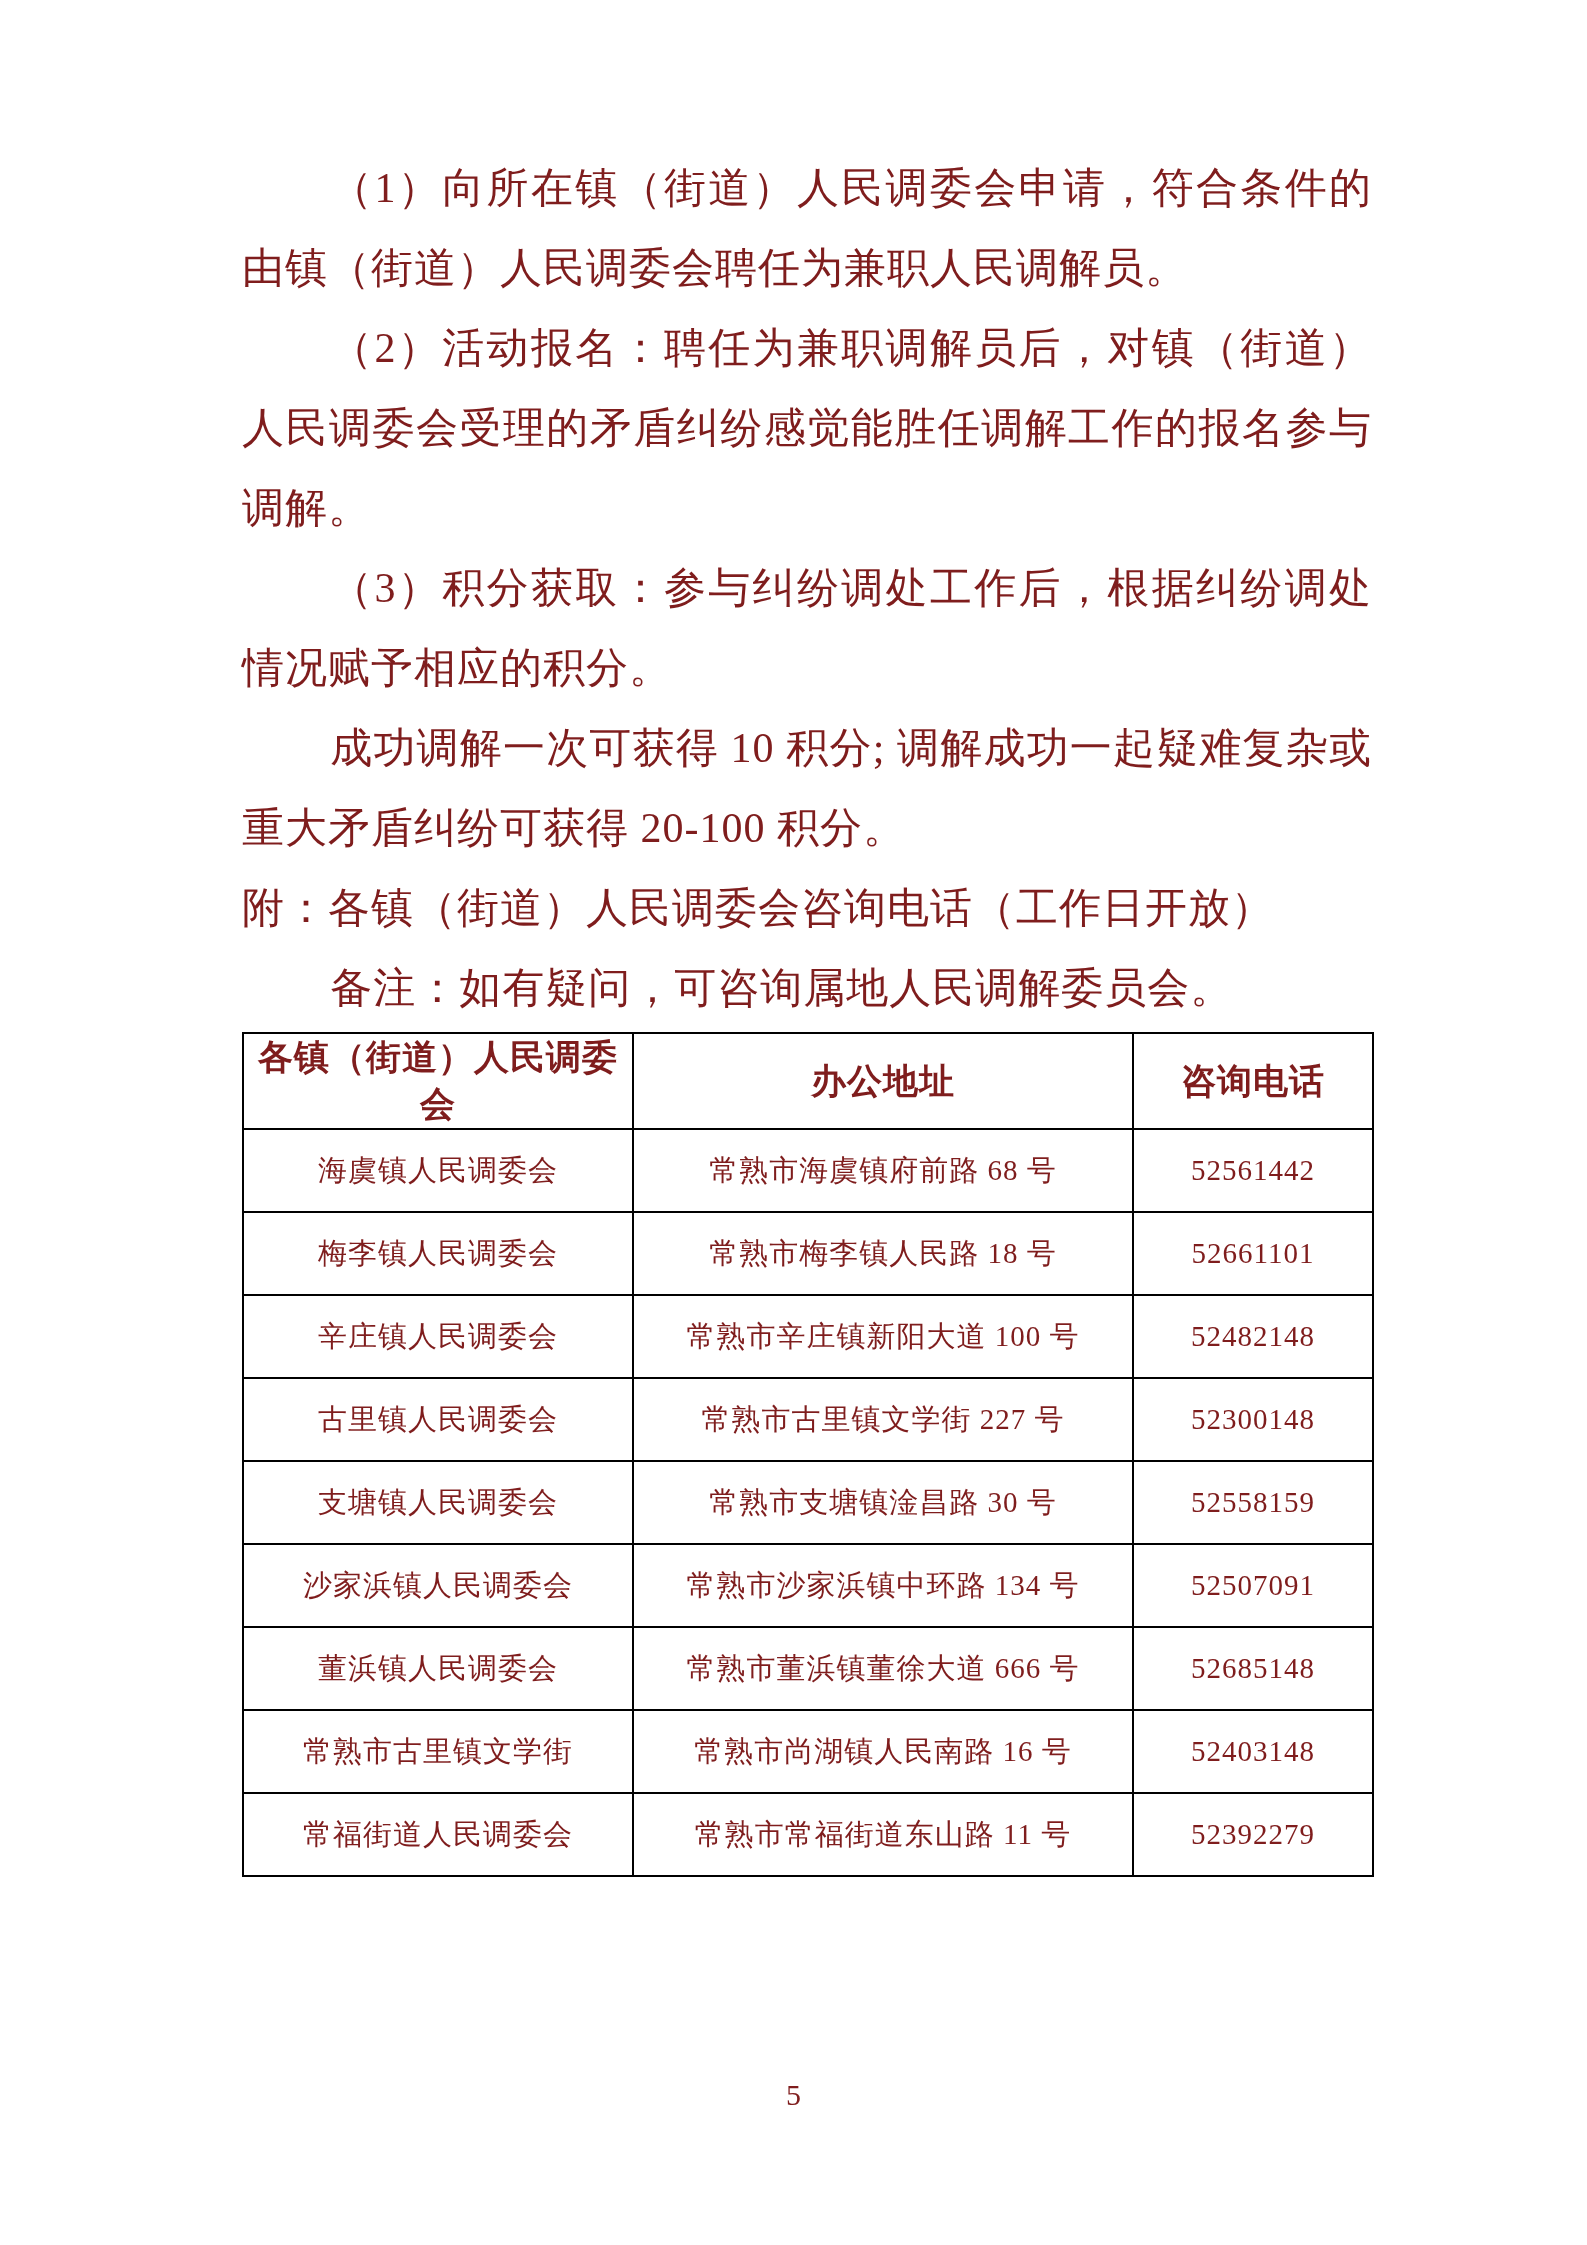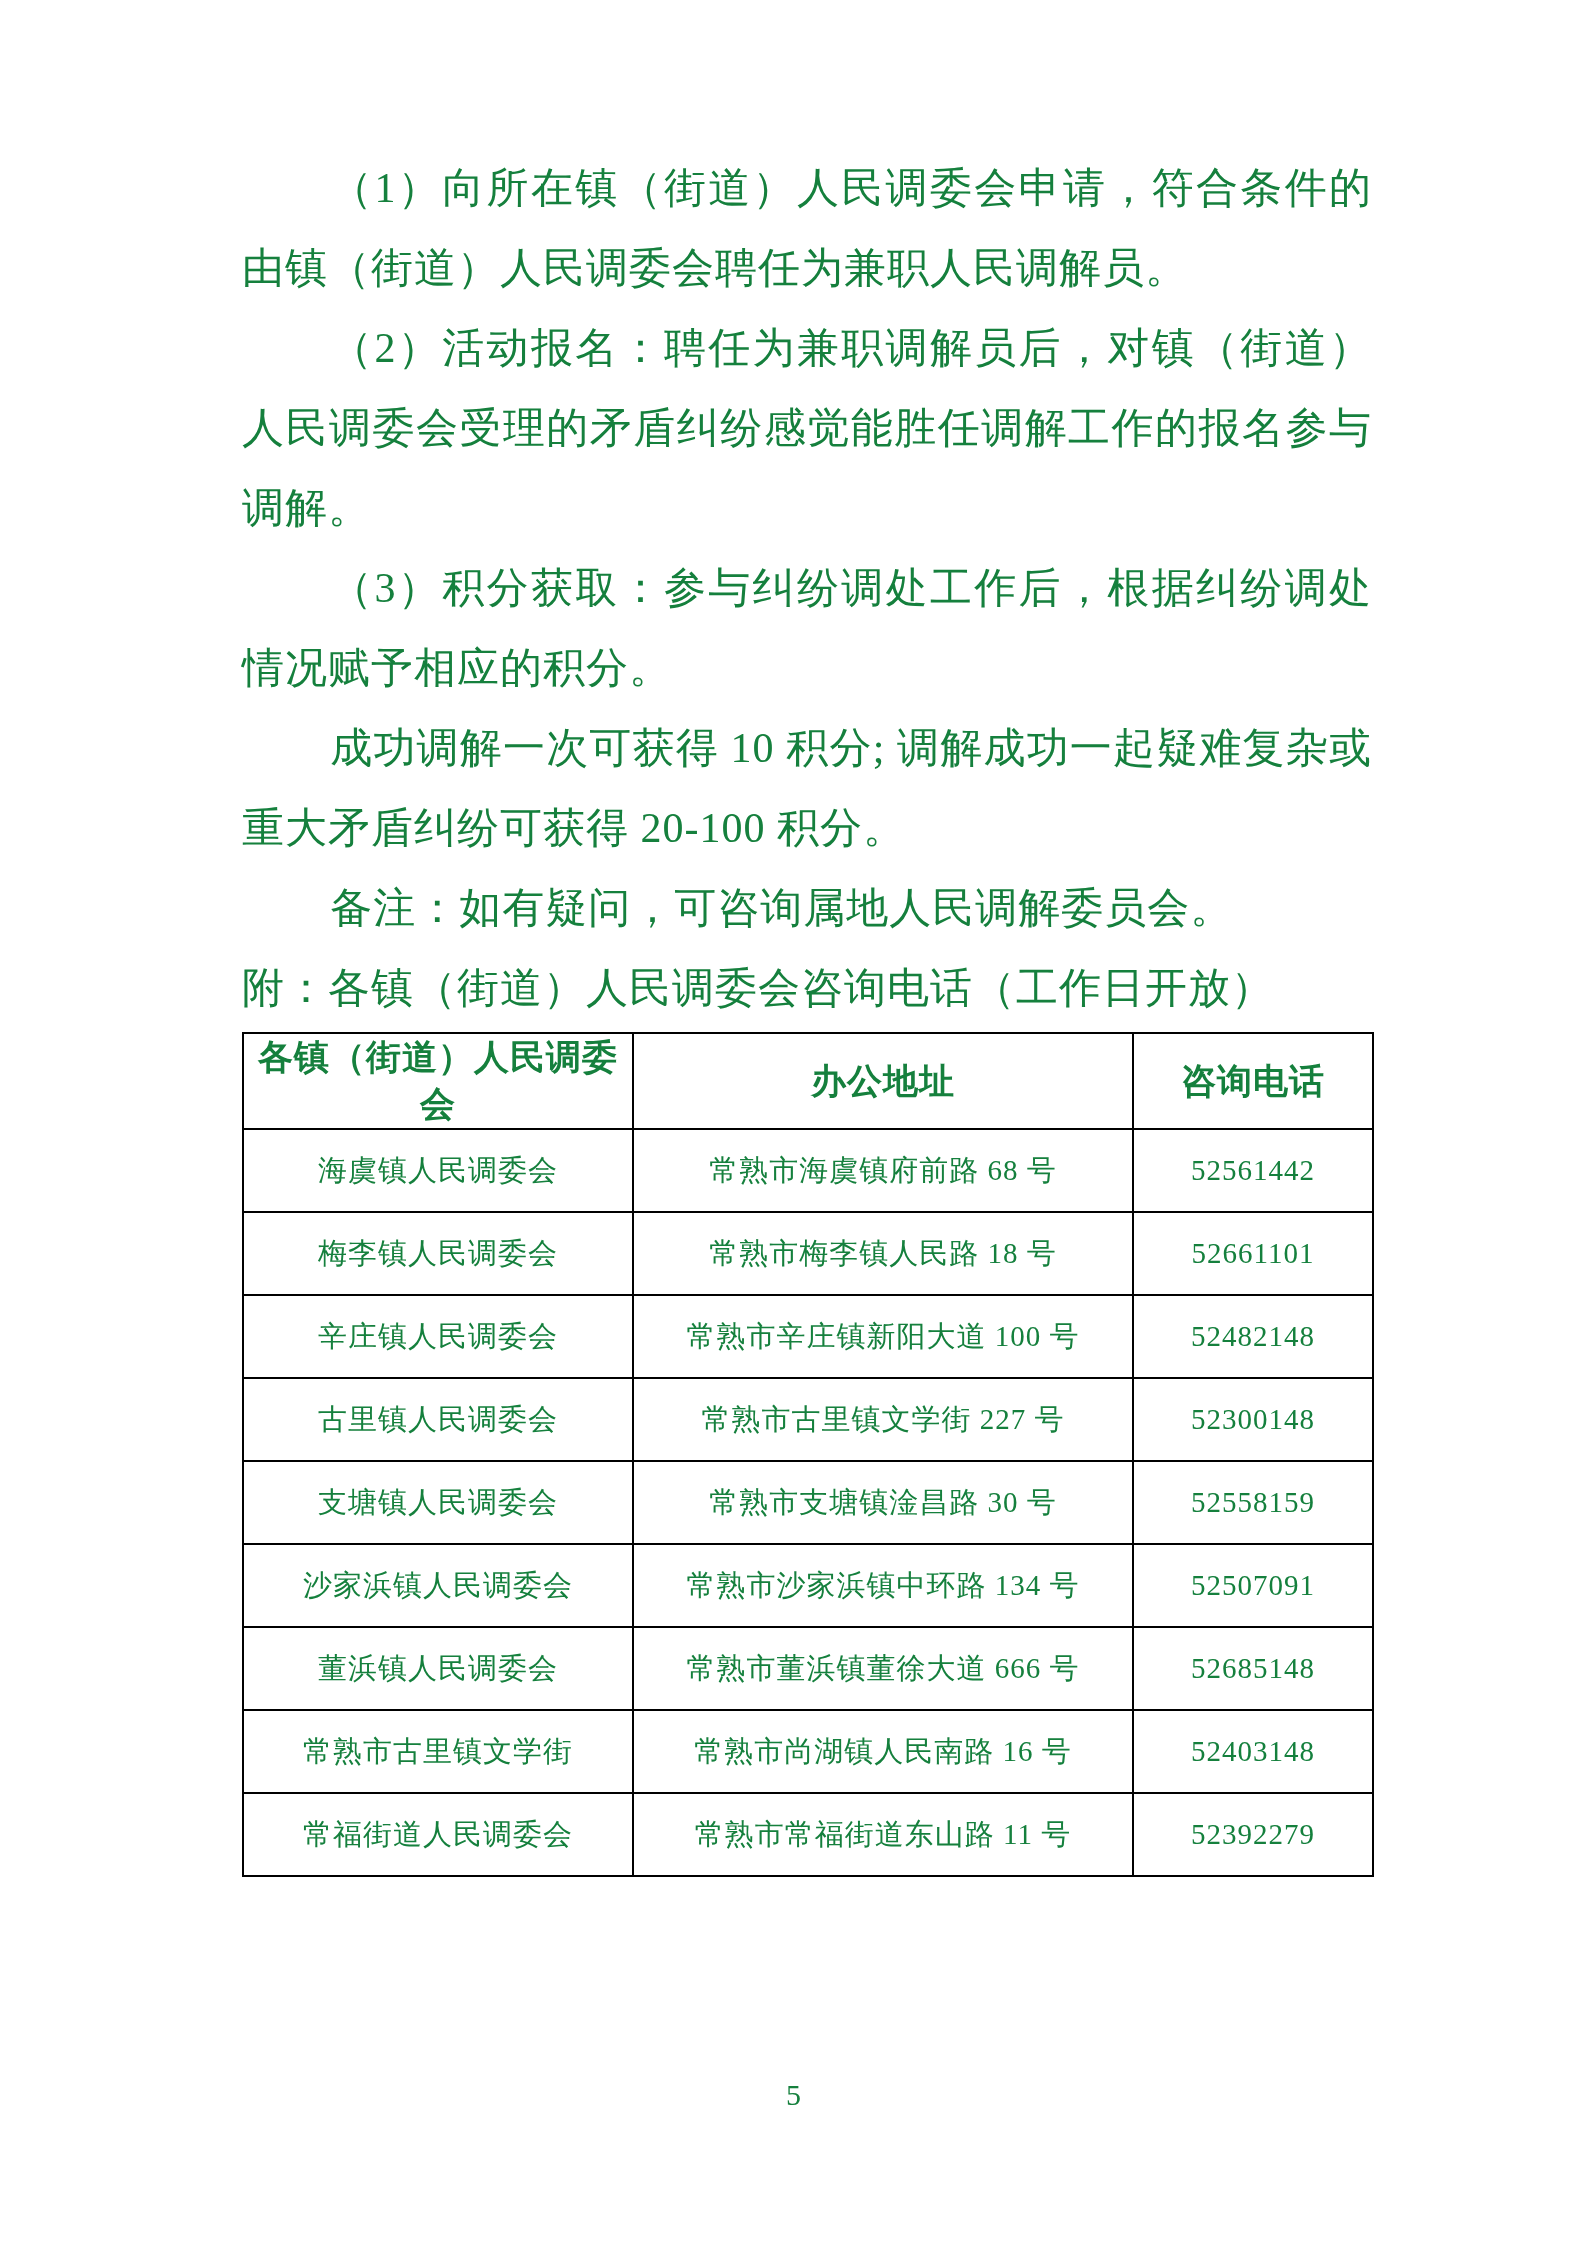--- a/index.html
+++ b/index.html
@@ -5,21 +5,21 @@
   html, body {
     margin: 0;
     padding: 0;
     background: #ffffff;
   }
   .page {
     position: relative;
     width: 1587px;
     height: 2245px;
     background: #ffffff;
-    color: #15803d;
+    color: #7f1d1d;
     font-family: "Liberation Serif", serif;
     overflow: hidden;
   }
   .content {
     position: absolute;
     left: 242px;
     top: 148px;
     width: 1130px;
   }
   .para {
@@ -74,22 +74,22 @@
 </head>
 <body>
 
 <div class="page">
   <div class="content">
 
     <p class="para indent">（1）向所在镇（街道）人民调委会申请，符合条件的由镇（街道）人民调委会聘任为兼职人民调解员。</p>
     <p class="para indent">（2）活动报名：聘任为兼职调解员后，对镇（街道）人民调委会受理的矛盾纠纷感觉能胜任调解工作的报名参与调解。</p>
     <p class="para indent">（3）积分获取：参与纠纷调处工作后，根据纠纷调处情况赋予相应的积分。</p>
     <p class="para indent">成功调解一次可获得 10 积分; 调解成功一起疑难复杂或重大矛盾纠纷可获得 20-100 积分。</p>
+    <p class="para">附：各镇（街道）人民调委会咨询电话（工作日开放）</p>
     <p class="para indent">备注：如有疑问，可咨询属地人民调解委员会。</p>
-    <p class="para">附：各镇（街道）人民调委会咨询电话（工作日开放）</p>
 
     <table class="phone-table">
       <colgroup>
         <col class="c1">
           <col class="c2">
           <col class="c3">
       </colgroup>
       <thead>
         <tr>
           <th>各镇（街道）人民调委会</th>

